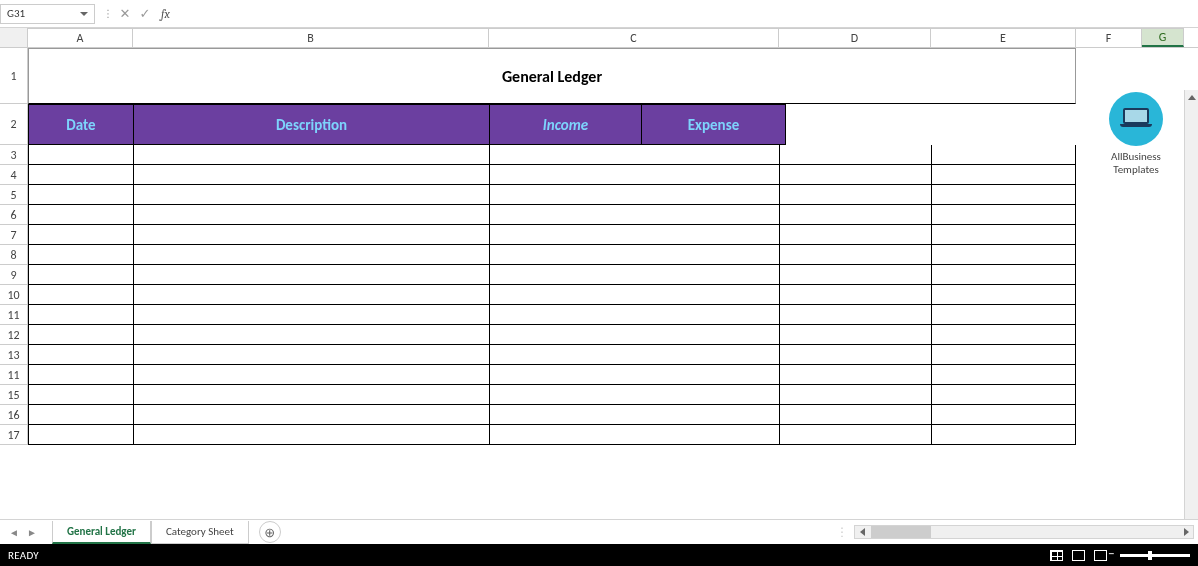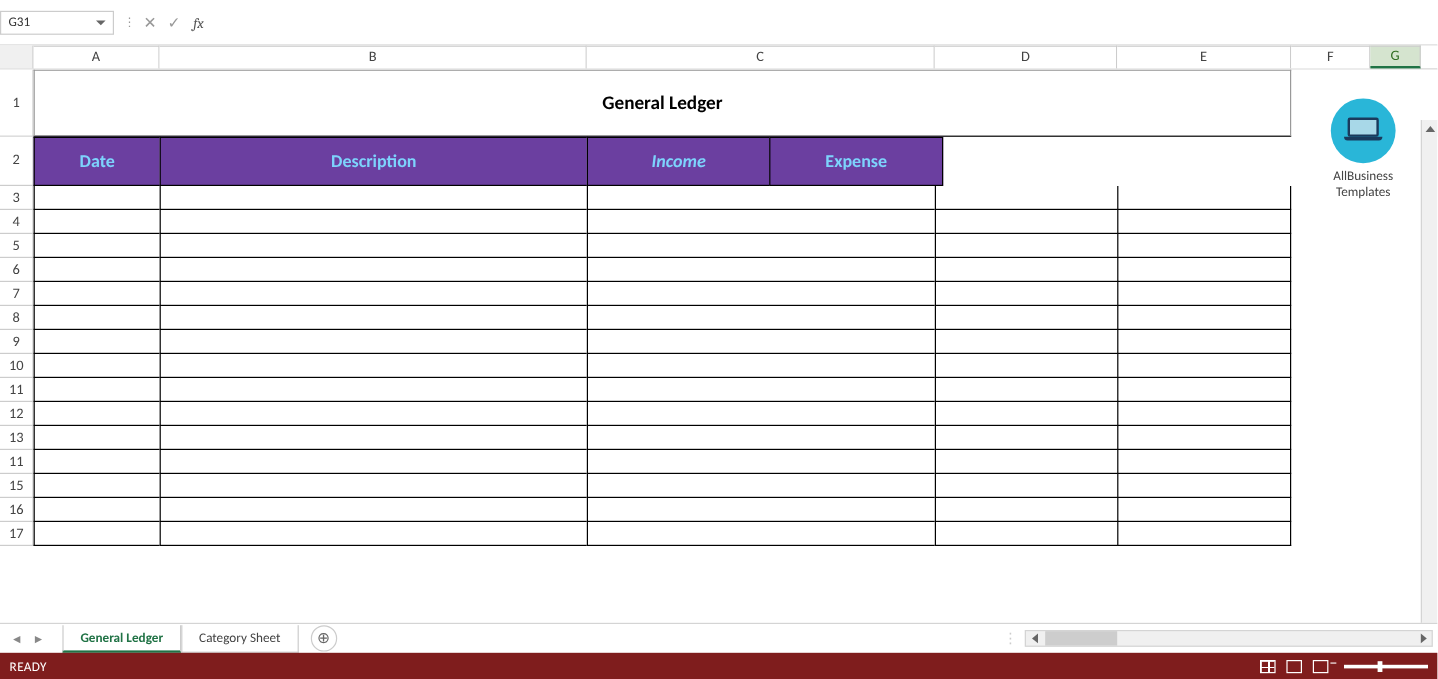--- a/index.html
+++ b/index.html
@@ -1,19 +1,19 @@
 <!DOCTYPE html>
 <html><head>
 <meta charset="utf-8">
 <style>
 * { box-sizing: border-box; margin: 0; padding: 0; }
 body { font-family: 'Segoe UI', Calibri, Arial, sans-serif; font-size: 12px; background: #fff; overflow: hidden; width: 1198px; height: 566px; position: relative; }
 
 
-.formula-bar { height: 38px; display: flex; align-items: center; border-bottom: 1px solid #d4d4d4; background: #fff; }
+.formula-bar { height: 28px; display: flex; align-items: center; border-bottom: 1px solid #d4d4d4; background: #fff; }
 .name-box { width: 95px; height: 20px; border: 1px solid #ccc; padding: 0 6px; display: flex; align-items: center; justify-content: space-between; margin-right: 6px; background: #fff; }
 .name-box-text { font-size: 11px; color: #333; }
 .name-box-arrow { width: 0; height: 0; border-left: 4px solid transparent; border-right: 4px solid transparent; border-top: 4px solid #666; }
 .fb-dots { color: #999; font-size: 10px; padding: 0 2px; }
 .fb-btn { width: 20px; height: 20px; display: flex; align-items: center; justify-content: center; color: #999; font-size: 13px; cursor: default; }
 .fx { font-style: italic; font-family: Cambria, serif; font-size: 12px; color: #555; padding: 0 6px; }
 .formula-input { flex: 1; height: 20px; border: none; outline: none; padding: 0 4px; font-size: 11px; }
 
 
 .col-headers { display: flex; height: 20px; background: #fff; border-bottom: 1px solid #ccc; }
@@ -49,21 +49,21 @@
 .data-rows { position: absolute; left: 0; top: 97px; }
 .drow { display: flex; height: 20px; }
 .dcell { border: 1px solid #000; border-top: none; border-right: none; background: #fff; }
 .dcell:last-child { border-right: 1px solid #000; }
 .dcell.a { width: 105px; }
 .dcell.b { width: 356px; }
 .dcell.c { width: 290px; }
 .dcell.d { width: 152px; }
 .dcell.e { width: 145px; }
 
-.logo-area { position: absolute; right: 12px; top: 24px; width: 100px; text-align: center; }
+.logo-area { position: absolute; right: 12px; top: 44px; width: 100px; text-align: center; }
 .logo-circle { width: 54px; height: 54px; border-radius: 50%; background: #29b6d8; margin: 0 auto 4px; display: flex; align-items: center; justify-content: center; }
 .laptop { width: 32px; height: 22px; position: relative; }
 .laptop-screen { width: 26px; height: 16px; border: 2px solid #1a3a5c; border-radius: 2px; background: #a8d8e8; margin: 0 auto; }
 .laptop-base { width: 32px; height: 3px; background: #1a3a5c; border-radius: 0 0 3px 3px; }
 .logo-text { font-size: 11px; color: #444; line-height: 1.2; }
 
 
 .vscroll { position: absolute; right: 0; top: 42px; width: 14px; height: 477px; background: #f0f0f0; border-left: 1px solid #d4d4d4; }
 .vscroll-btn { height: 14px; display: flex; align-items: center; justify-content: center; background: #f0f0f0; }
 .vscroll-arrow-up { width: 0; height: 0; border-left: 4px solid transparent; border-right: 4px solid transparent; border-bottom: 5px solid #666; }
@@ -77,21 +77,21 @@
 .sheet-tab.active { border-bottom: 2px solid #217346; color: #217346; font-weight: 600; background: #fff; }
 .add-sheet { width: 22px; height: 22px; margin-left: 10px; display: flex; align-items: center; justify-content: center; border: 1px solid #ccc; border-radius: 50%; color: #666; font-size: 13px; cursor: pointer; }
 .tab-sep { color: #ccc; margin-left: auto; padding: 0 6px; }
 .hscroll { width: 340px; height: 14px; background: #f0f0f0; border: 1px solid #d4d4d4; display: flex; align-items: center; margin-right: 4px; }
 .hscroll-btn { width: 14px; display: flex; align-items: center; justify-content: center; }
 .hscroll-arrow-l { width: 0; height: 0; border-top: 4px solid transparent; border-bottom: 4px solid transparent; border-right: 5px solid #666; }
 .hscroll-arrow-r { width: 0; height: 0; border-top: 4px solid transparent; border-bottom: 4px solid transparent; border-left: 5px solid #666; }
 .hscroll-thumb { width: 60px; height: 12px; background: #cdcdcd; margin-left: 2px; }
 
 
-.status-bar { position: absolute; bottom: 0; left: 0; right: 0; height: 22px; background: #7f1d1d; color: #fff; display: flex; align-items: center; padding: 0 8px; font-size: 11px; }
+.status-bar { position: absolute; bottom: 0; left: 0; right: 0; height: 22px; background: #000000; color: #fff; display: flex; align-items: center; padding: 0 8px; font-size: 11px; }
 .status-text { text-transform: uppercase; letter-spacing: 0.3px; }
 .status-right { margin-left: auto; display: flex; align-items: center; gap: 10px; }
 .view-btns { display: flex; gap: 2px; }
 .view-btn { width: 20px; height: 16px; display: flex; align-items: center; justify-content: center; }
 .vb-icon { width: 13px; height: 11px; border: 1px solid #fff; }
 .vb-icon.grid::before { content: ''; display: block; width: 100%; height: 100%; background: linear-gradient(#fff 0 1px, transparent 1px 5px, #fff 5px 6px, transparent 6px), linear-gradient(90deg, #fff 0 1px, transparent 1px 6px, #fff 6px 7px, transparent 7px); }
 .zoom-slider { width: 70px; height: 3px; background: #fff; position: relative; }
 .zoom-slider::before { content: '−'; position: absolute; left: -12px; top: -8px; color: #fff; font-size: 13px; }
 .zoom-handle { position: absolute; left: 40%; top: -3px; width: 4px; height: 9px; background: #fff; }
 </style>

